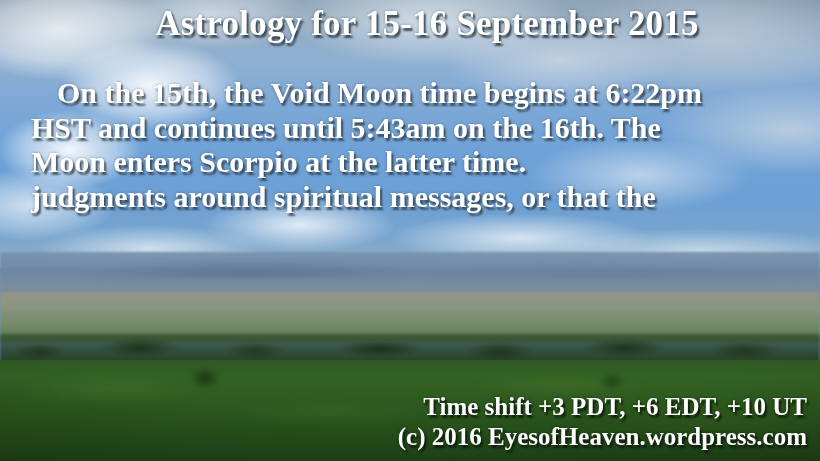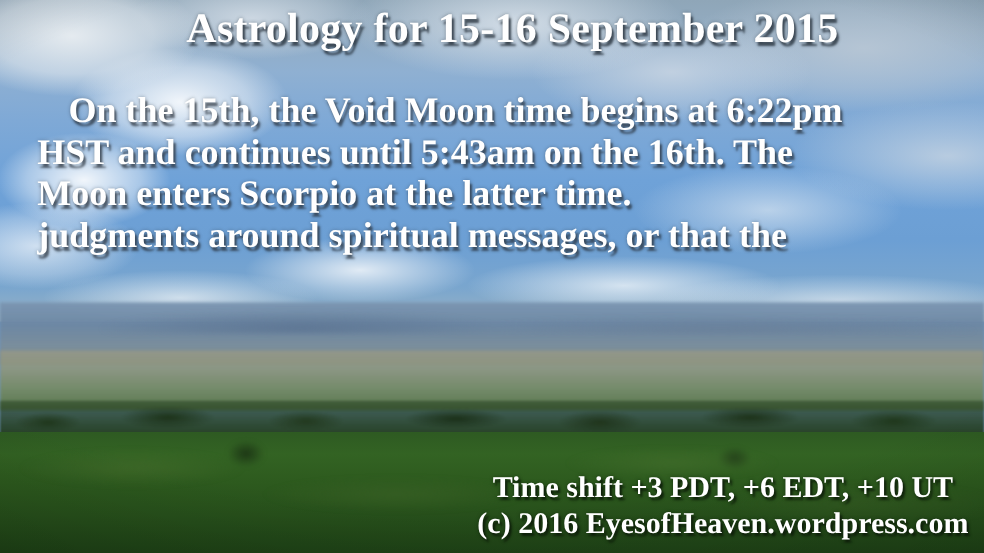--- a/index.html
+++ b/index.html
@@ -170,21 +170,21 @@
     color: #ffffff;
     text-shadow: 2px 3px 2px rgba(40,48,58,.72), 0 0 3px rgba(40,50,60,.40);
     white-space: nowrap;
   }
   .body-line.indent { text-indent: 26px; }
 
   .footer {
     position: absolute;
     right: 30px;
     top: 392px;
-    text-align: center;
+    text-align: right;
   }
   .footer-line {
     font-size: 25px;
     font-weight: bold;
     line-height: 30px;
     color: #ffffff;
     text-shadow: 2px 3px 2px rgba(10,22,8,.80), 0 0 3px rgba(10,25,8,.55);
     white-space: nowrap;
   }
 </style>

